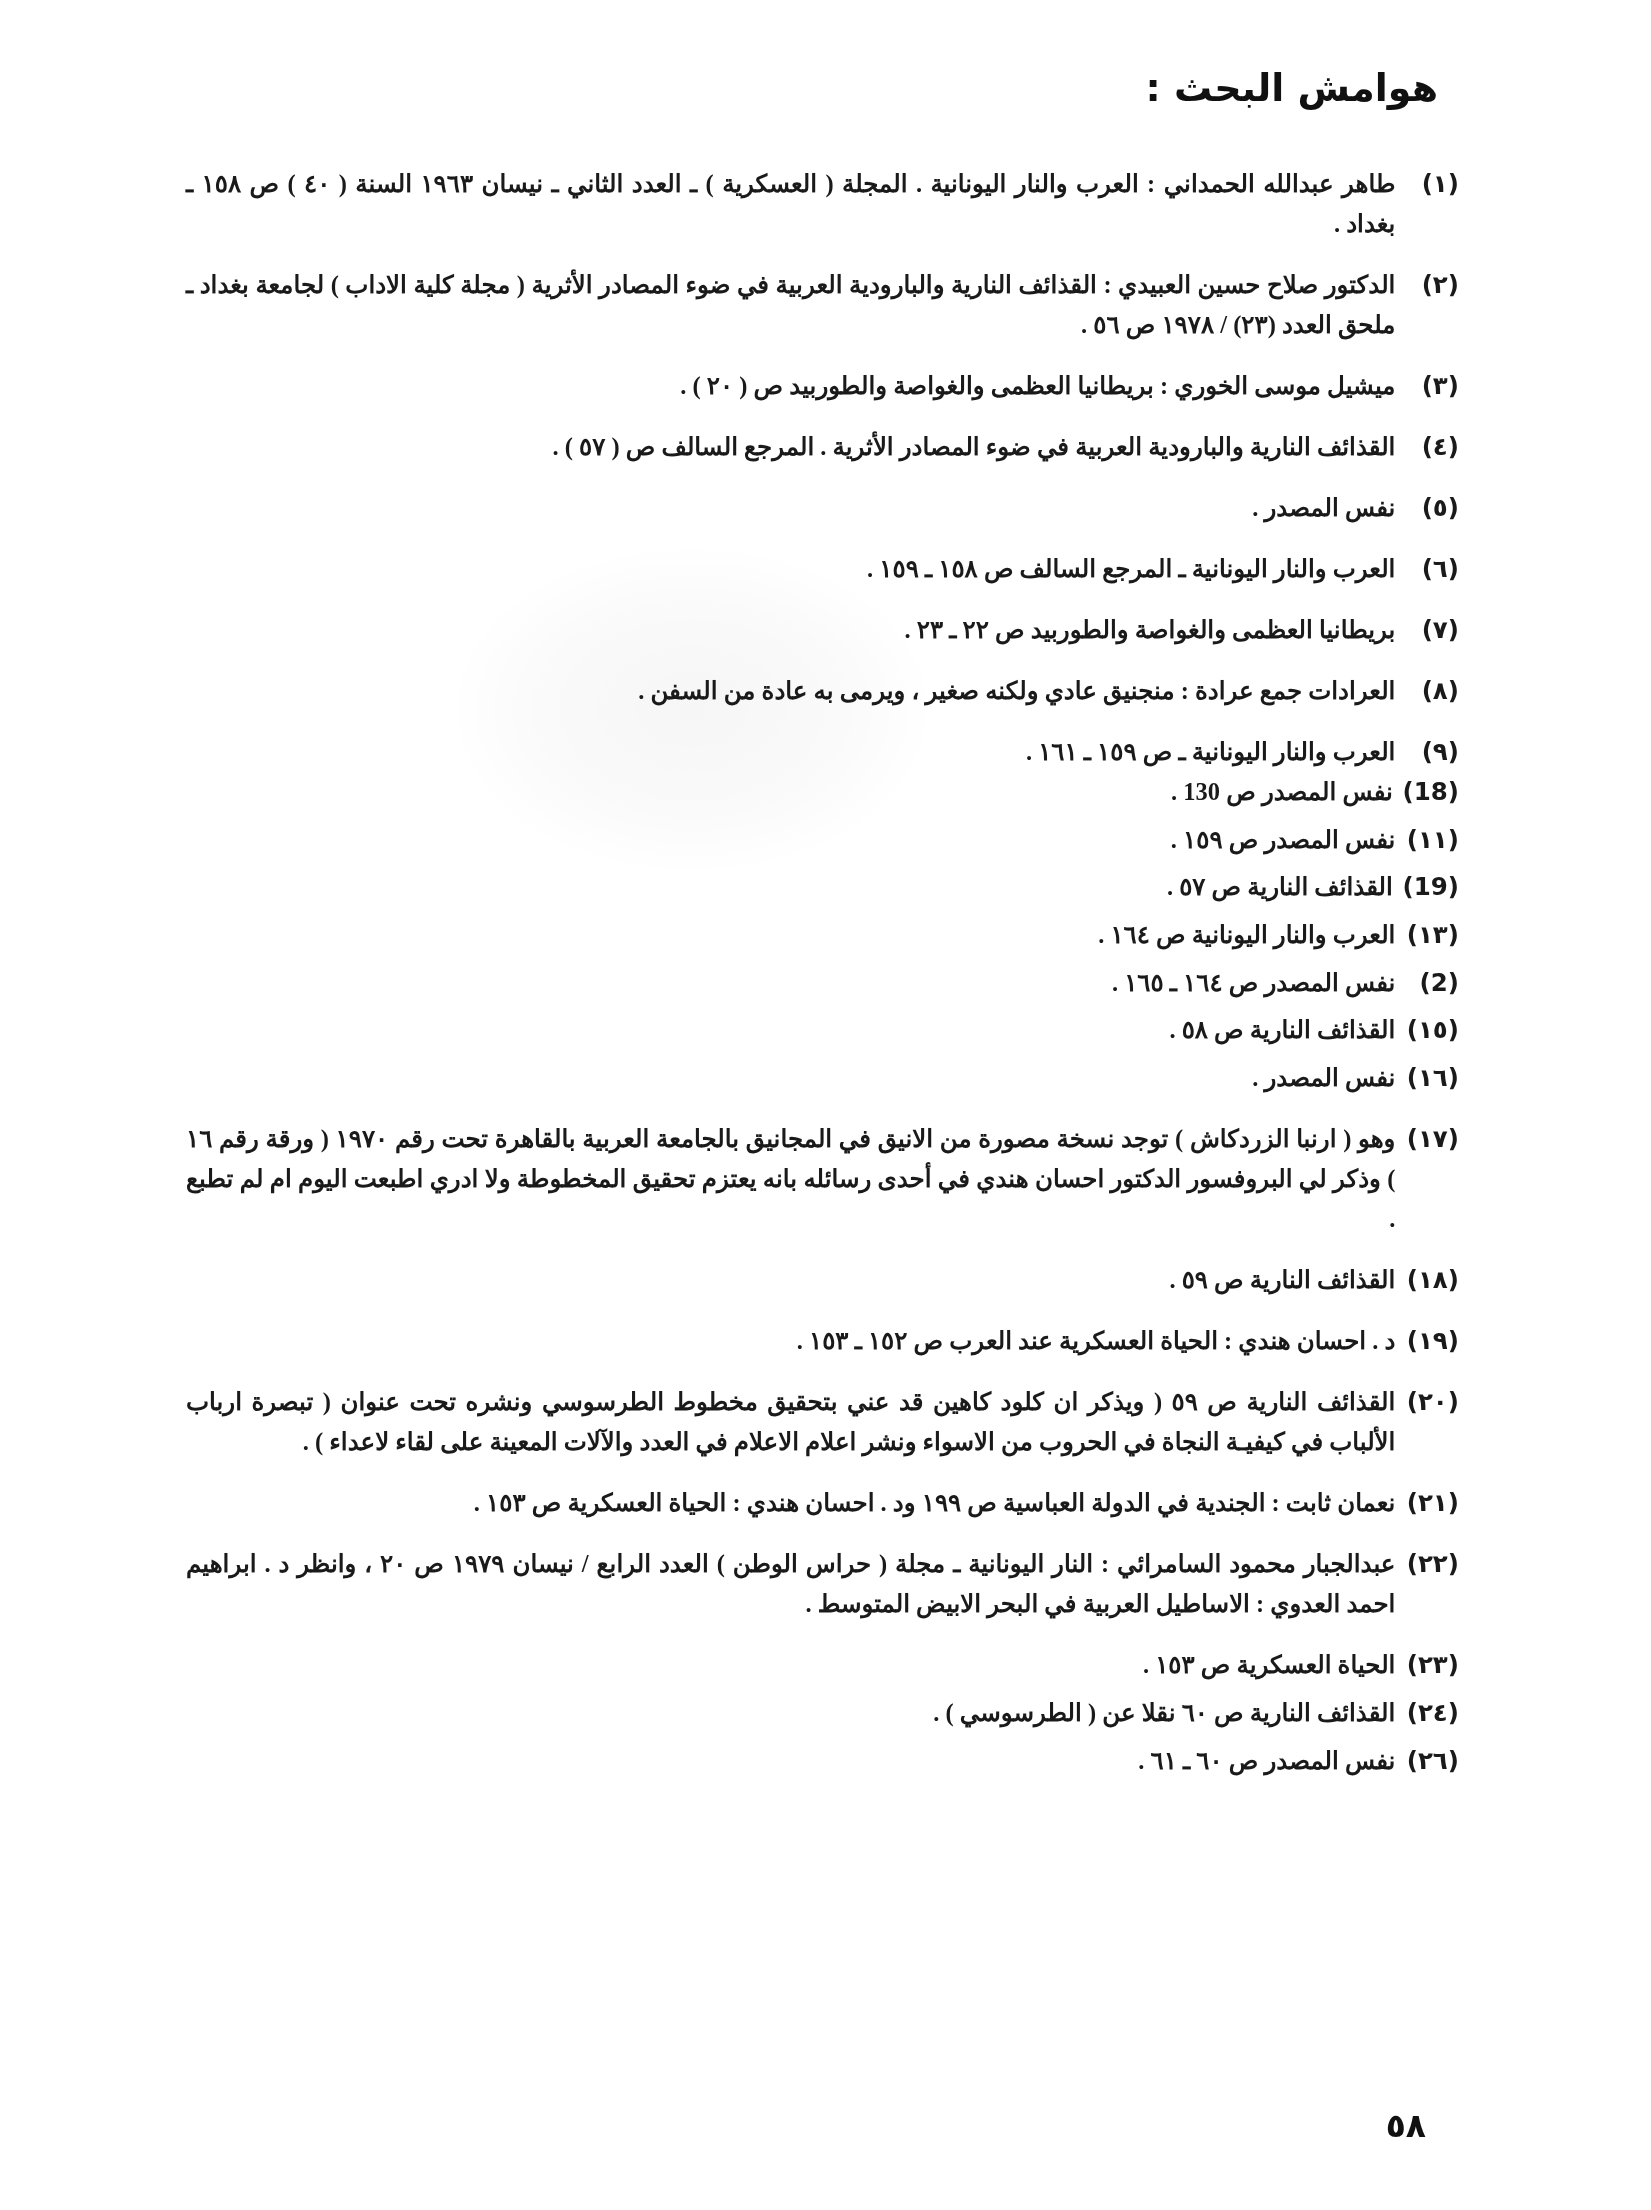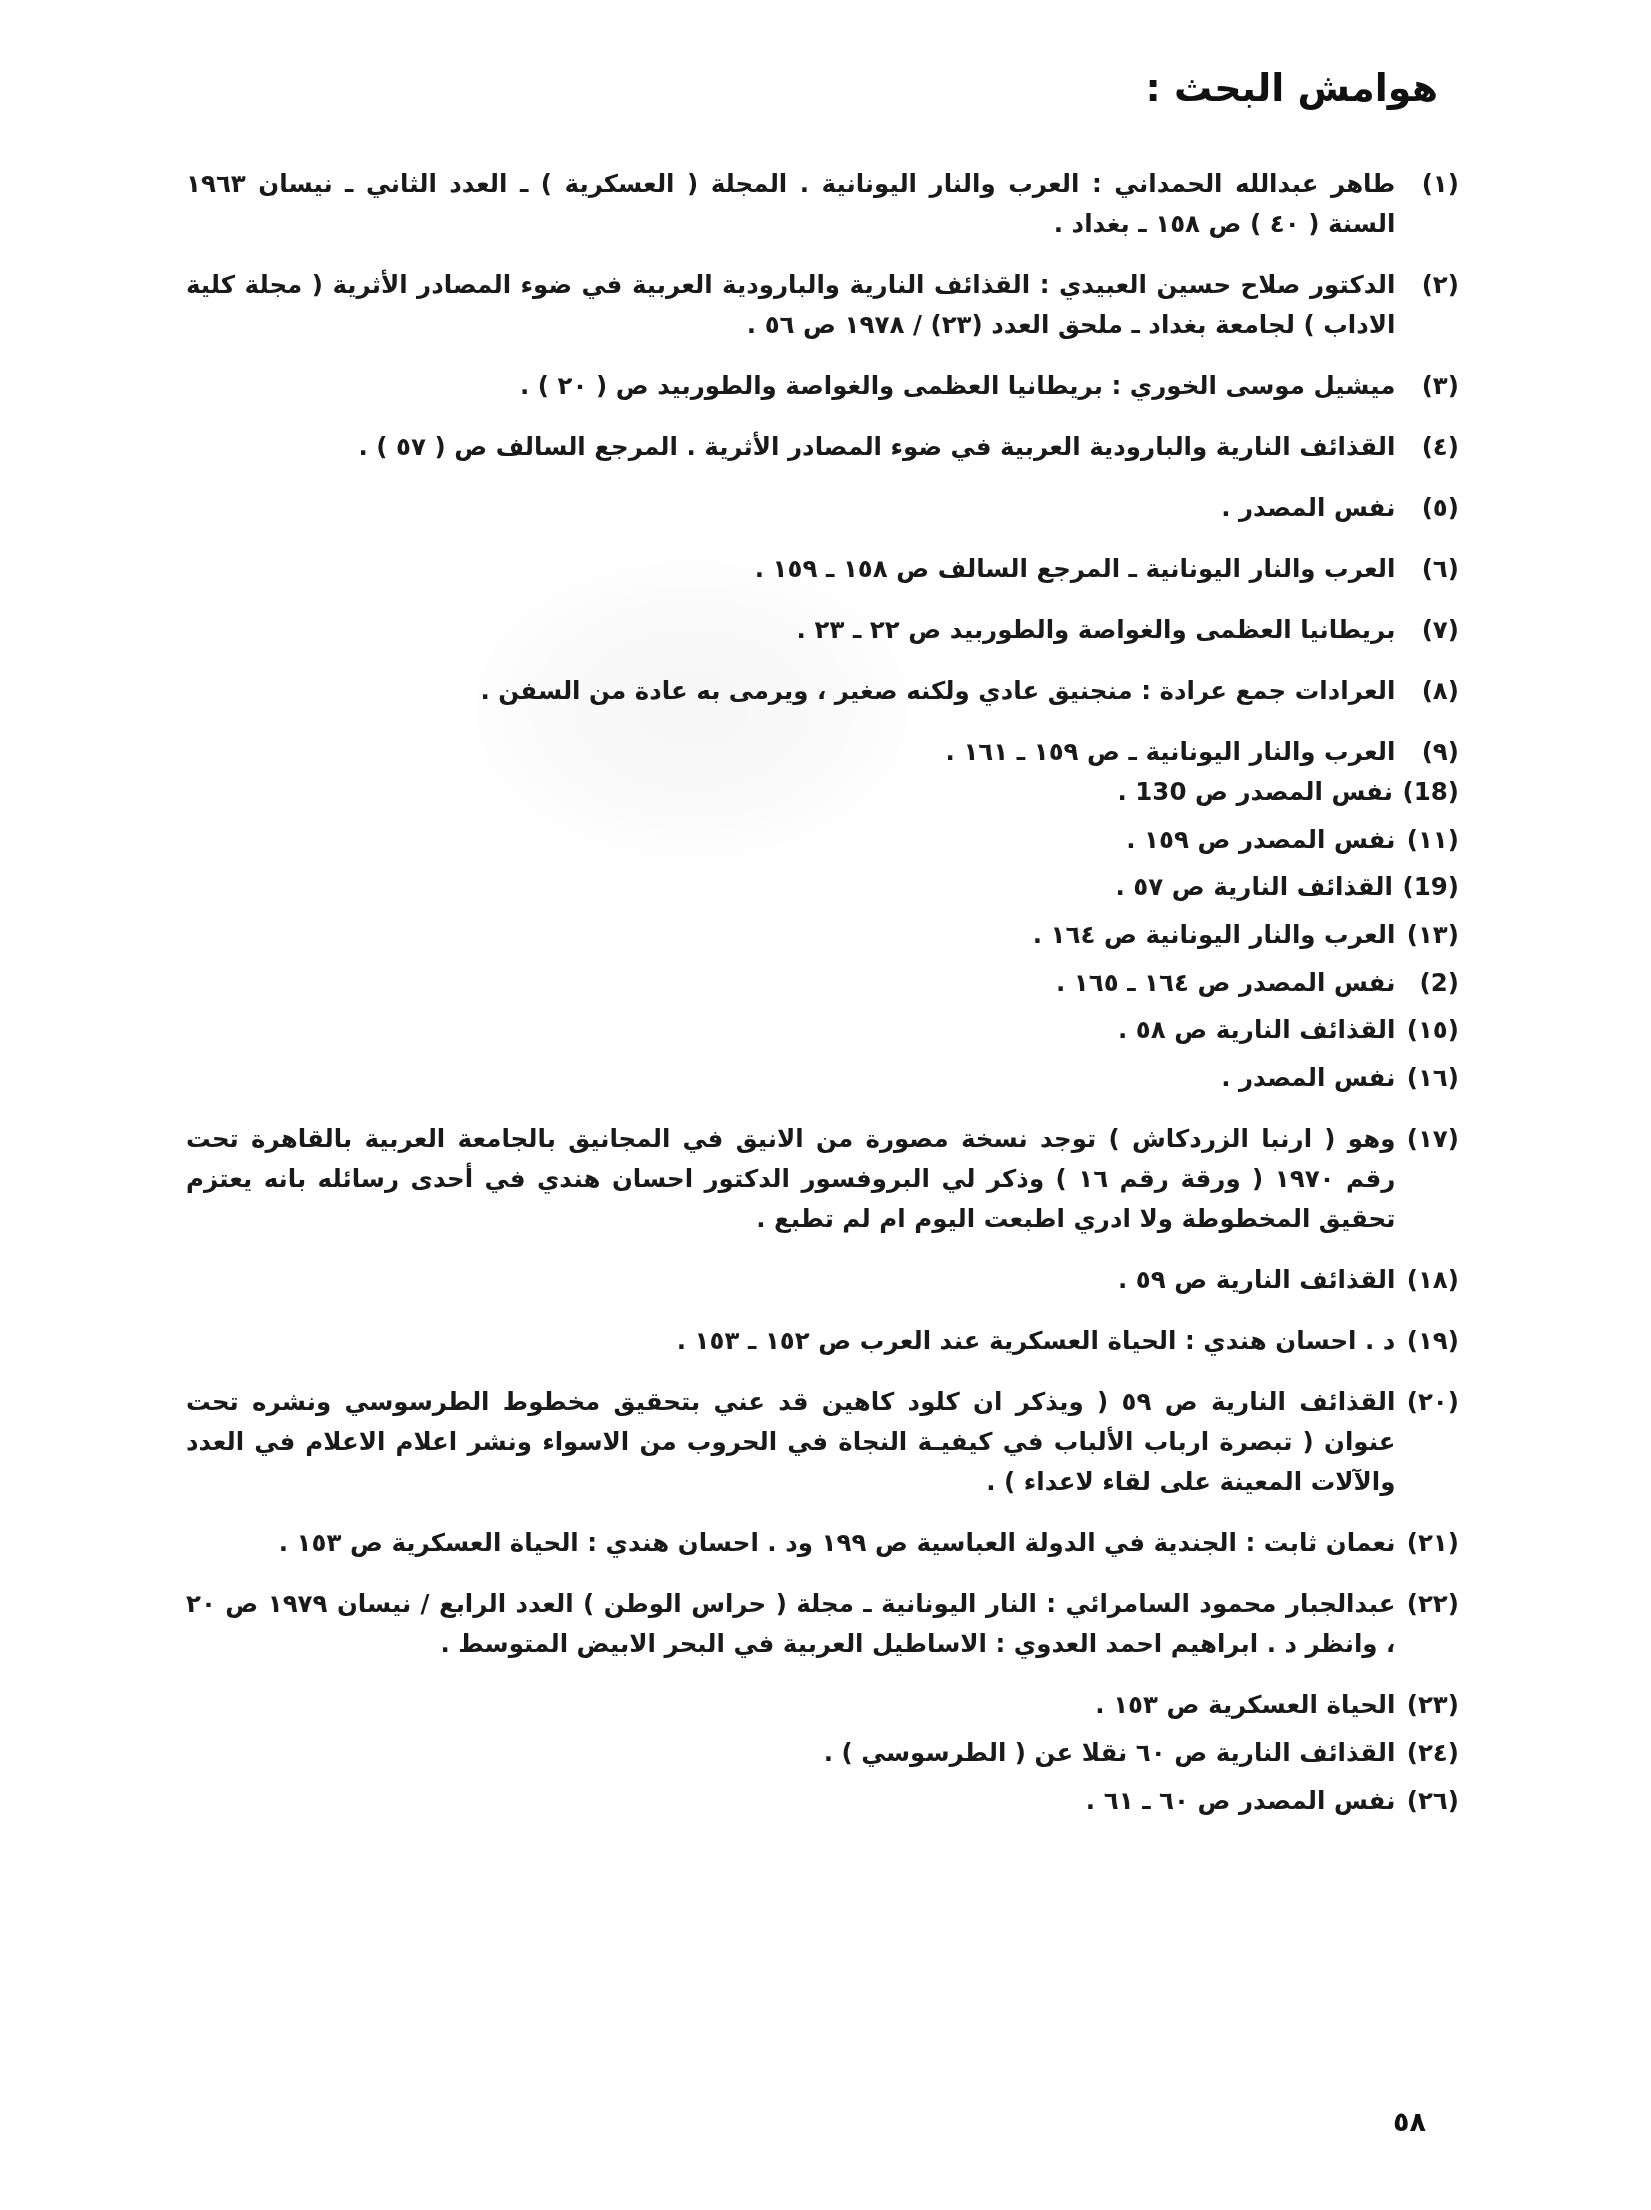--- a/index.html
+++ b/index.html
@@ -29,27 +29,27 @@
     .notes {
       position: absolute; right: 192px; top: 156px; width: 1273px;
       font-size: 24.5px; font-weight: bold; line-height: 40px;
     }
     .note {
       display: flex; flex-direction: row; align-items: flex-start;
     }
     .note .num {
       flex: 0 0 auto; min-width: 54px; white-space: nowrap; margin-left: 9.6px;
     }
-    .note .txt { flex: 1 1 auto; text-align: justify; }
+    .note .txt { flex: 1 1 auto; text-align: justify; font-family: Liberation Serif, serif; }
     .note.sp-large { margin-bottom: 21px; }
     .note.sp-small { margin-bottom: 7.7px; }
     .note.sp-tight { margin-bottom: 0px; }
     .page-number {
       position: absolute; right: 225px; top: 2098px;
-      font-size: 27px; font-weight: bold; color: #111;
+      font-size: 33px; font-weight: bold; color: #111;
     }
   </style>
 </head>
 <body>
 
 <div class="page">
   <div class="watermark"></div>
 
   <div class="title">هوامش البحث :</div>
 

